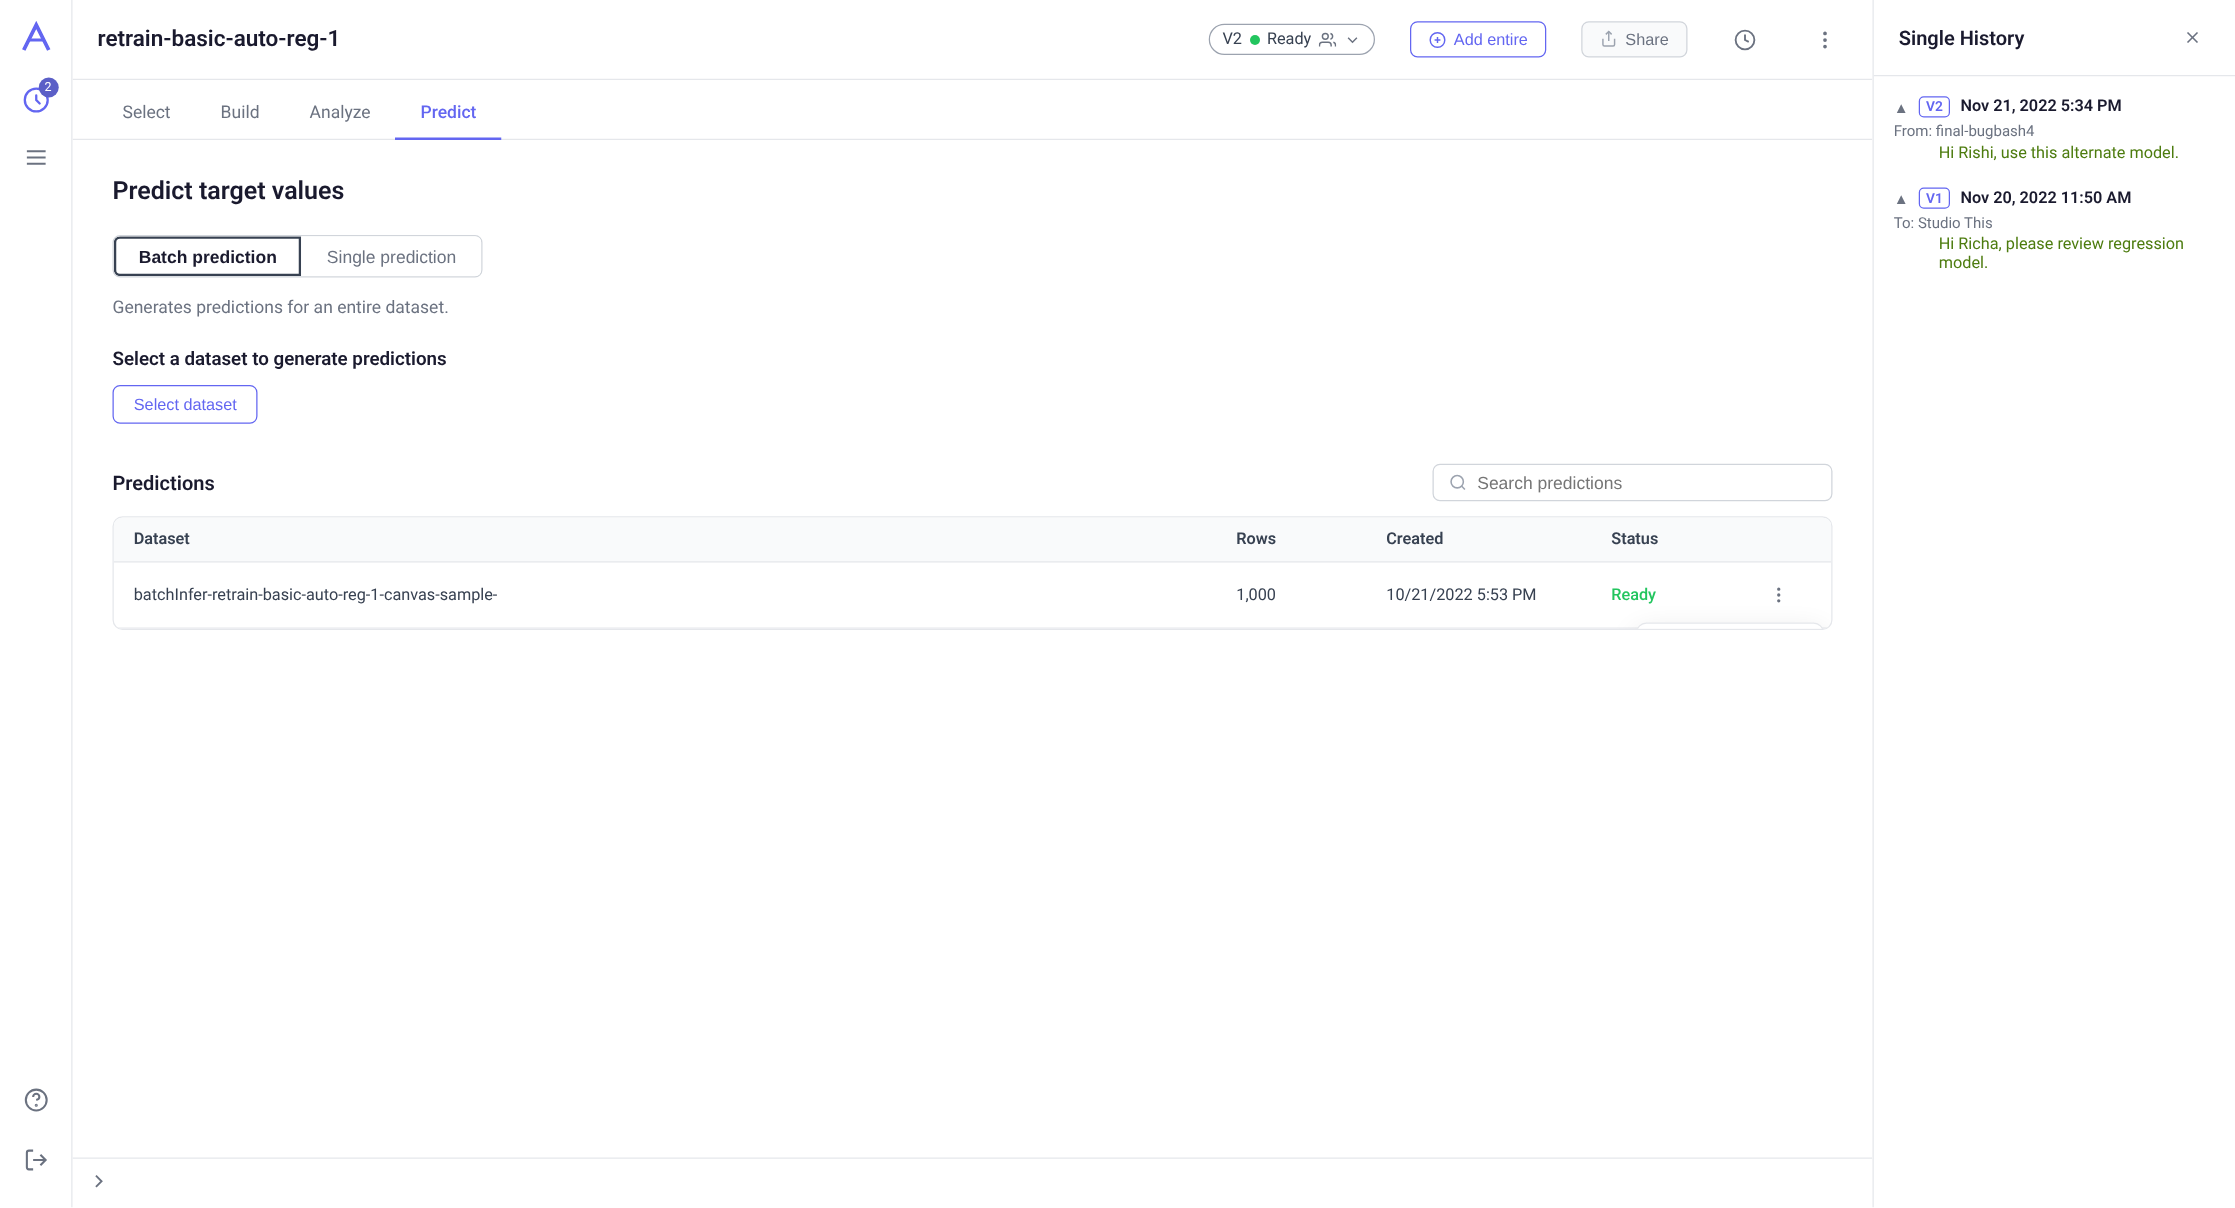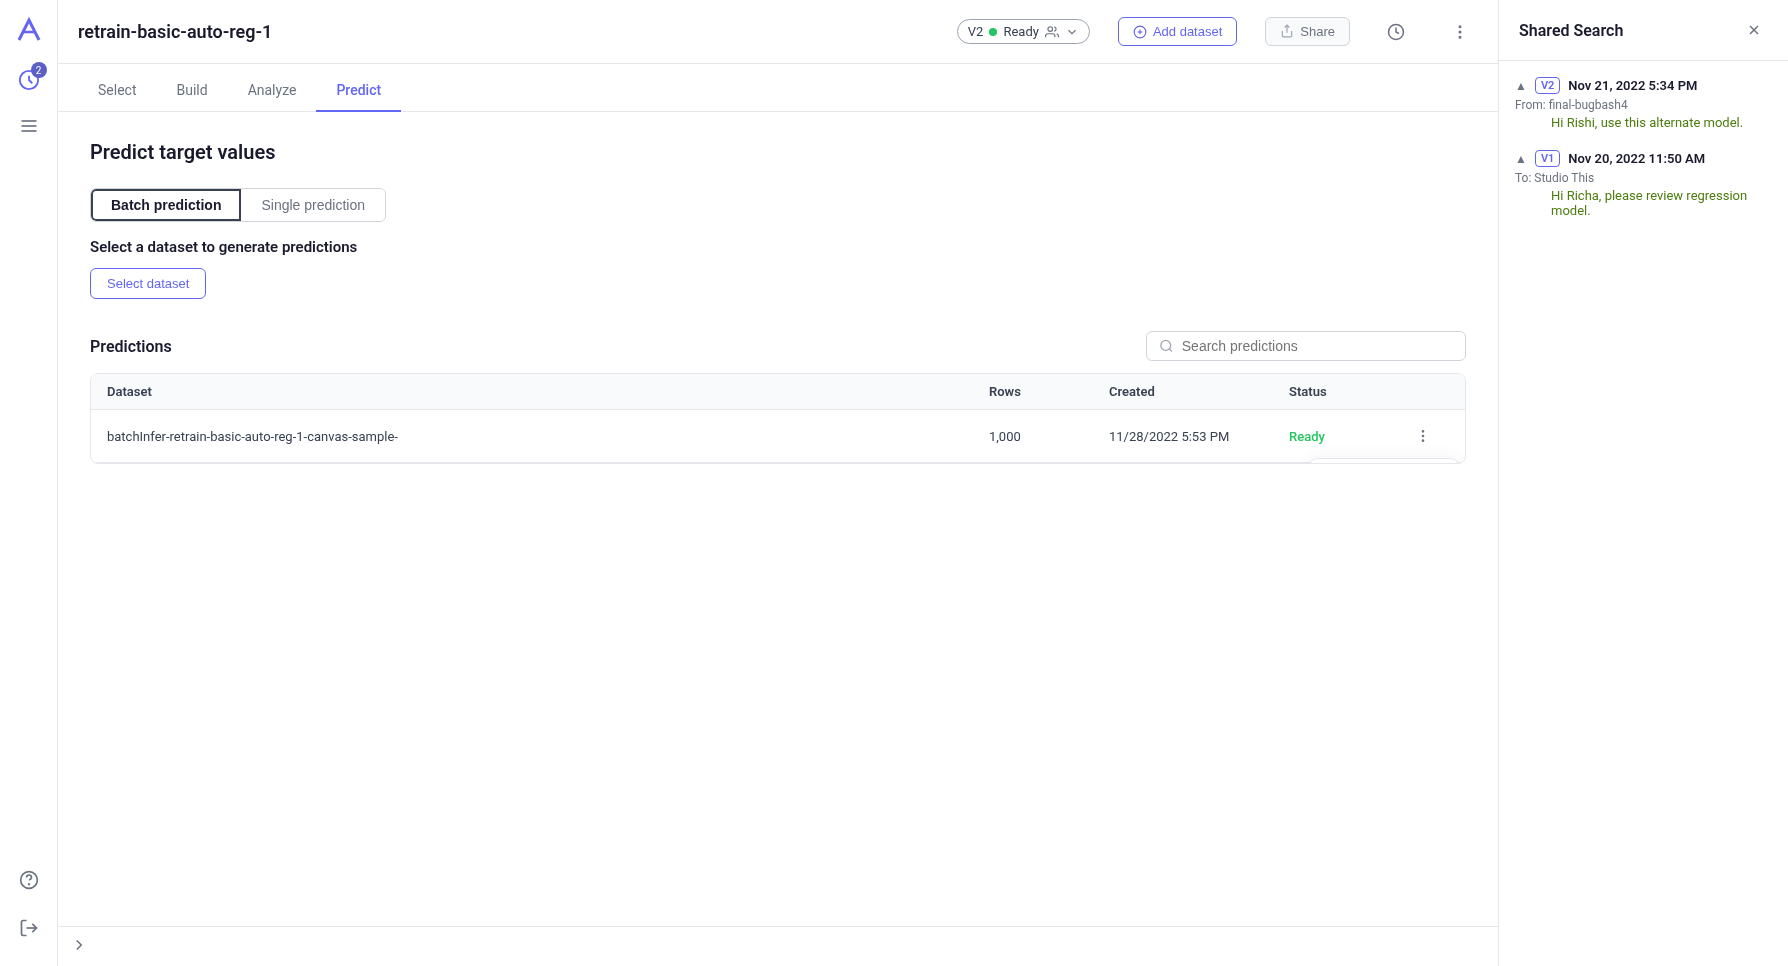--- a/index.html
+++ b/index.html
@@ -147,21 +147,21 @@
         <svg width="14" height="14" viewBox="0 0 24 24" fill="none" stroke="#6b7280" stroke-width="2">
           <polyline points="6,9 12,15 18,9"></polyline>
         </svg>
       </div>
       <button class="header-btn">
         <svg width="14" height="14" viewBox="0 0 24 24" fill="none" stroke="#6366f1" stroke-width="2">
           <circle cx="12" cy="12" r="10"></circle>
           <line x1="12" y1="8" x2="12" y2="16"></line>
           <line x1="8" y1="12" x2="16" y2="12"></line>
         </svg>
-        <span>Add dataset</span>
+        <span>Add entire</span>
       </button>
       <button class="share-btn">
         <svg width="14" height="14" viewBox="0 0 24 24" fill="none" stroke="#9ca3af" stroke-width="2">
           <path d="M4 12v8a2 2 0 0 0 2 2h12a2 2 0 0 0 2-2v-8"></path>
           <polyline points="16,6 12,2 8,6"></polyline>
           <line x1="12" y1="2" x2="12" y2="15"></line>
         </svg>
         <span>Share</span>
       </button>
       <div class="icon-btn">
@@ -188,20 +188,21 @@
 
     <div class="main-area">
       <div class="page-title">Predict target values</div>
 
       
       <div class="pred-tabs">
         <button class="pred-tab active">Batch prediction</button>
         <button class="pred-tab">Single prediction</button>
       </div>
 
+      <div class="generates-text">Generates predictions for an entire dataset.</div>
 
       <div class="select-dataset-label">Select a dataset to generate predictions</div>
       <button class="select-dataset-btn">Select dataset</button>
 
       
       <div class="predictions-header">
         <div class="predictions-title">Predictions</div>
         <div class="search-box">
           <svg width="16" height="16" viewBox="0 0 24 24" fill="none" stroke="#9ca3af" stroke-width="2">
             <circle cx="11" cy="11" r="8"></circle>
@@ -215,21 +216,21 @@
         <div class="table-header">
           <div class="table-header-cell">Dataset</div>
           <div class="table-header-cell">Rows</div>
           <div class="table-header-cell">Created</div>
           <div class="table-header-cell">Status</div>
           <div class="table-header-cell"></div>
         </div>
         <div class="table-row">
           <div class="table-cell">batchInfer-retrain-basic-auto-reg-1-canvas-sample-</div>
           <div class="table-cell">1,000</div>
-          <div class="table-cell">11/28/2022 5:53 PM</div>
+          <div class="table-cell">10/21/2022 5:53 PM</div>
           <div class="table-cell status-ready">Ready</div>
           <div class="table-cell" style="position:relative;">
             <div class="more-btn">
               <svg width="16" height="16" viewBox="0 0 24 24" fill="none" stroke="#6b7280" stroke-width="2">
                 <circle cx="12" cy="5" r="1" fill="#6b7280"></circle>
                 <circle cx="12" cy="12" r="1" fill="#6b7280"></circle>
                 <circle cx="12" cy="19" r="1" fill="#6b7280"></circle>
               </svg>
             </div>
 
@@ -246,21 +247,21 @@
       <div class="expand-btn">
         <svg width="18" height="18" viewBox="0 0 24 24" fill="none" stroke="#6b7280" stroke-width="2">
           <polyline points="9,18 15,12 9,6"></polyline>
         </svg>
       </div>
     </div>
   </div>
 
   <div class="right-panel">
     <div class="panel-header">
-      <div class="panel-title">Shared Search</div>
+      <div class="panel-title">Single History</div>
       <div class="close-btn">
         <svg width="16" height="16" viewBox="0 0 24 24" fill="none" stroke="#6b7280" stroke-width="2">
           <line x1="18" y1="6" x2="6" y2="18"></line>
           <line x1="6" y1="6" x2="18" y2="18"></line>
         </svg>
       </div>
     </div>
     <div class="panel-content">
 
       <div class="history-item">

